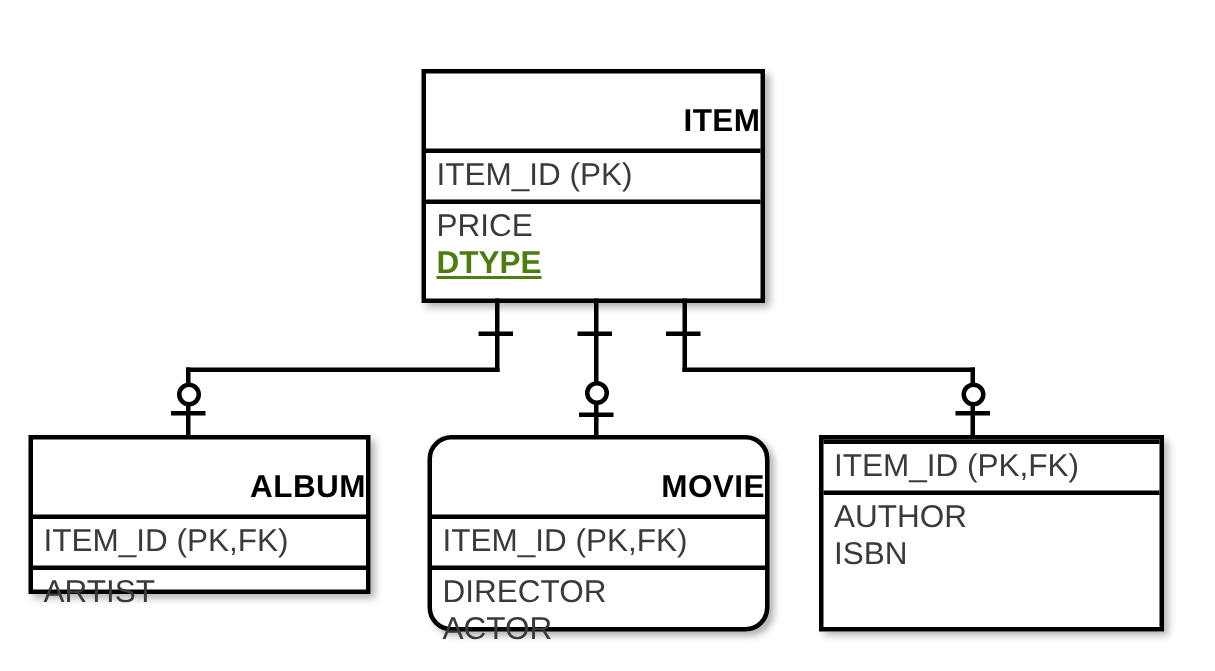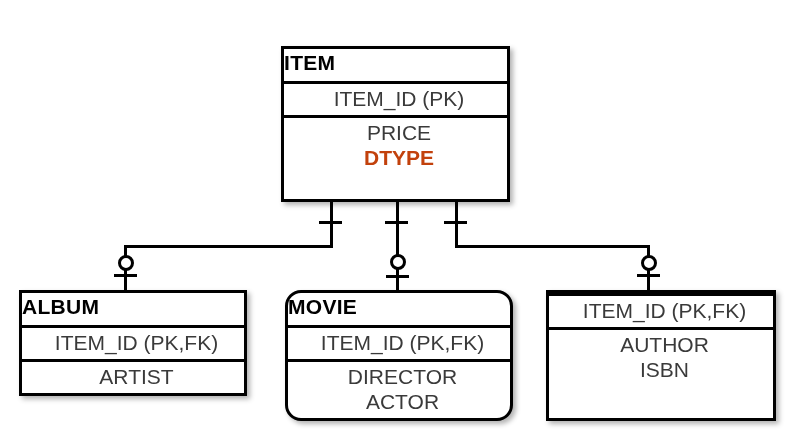--- a/index.html
+++ b/index.html
@@ -20,45 +20,45 @@
 
   
   .entity {
     position: absolute;
     background: #ffffff;
     border: 3px solid #000000;
     box-sizing: border-box;
     box-shadow: 3px 3px 5px rgba(0,0,0,0.30);
   }
   .entity-title {
-    text-align: left;
+    text-align: right;
     font-weight: bold;
     color: #000000;
     font-size: 21px;
     line-height: 1;
-    padding: 3px 0 8px 0;
+    padding: 21px 0 8px 0;
     letter-spacing: 0.3px;
   }
   .divider {
     border-top: 3px solid #000000;
   }
   .attr-group {
     padding: 2px 0 4px 0;
   }
   .attr {
     font-size: 21px;
     line-height: 25px;
     color: #3a3a3a;
     padding-left: 7px;
     white-space: nowrap;
-    text-align: center;
   }
   .attr.bold {
     font-weight: bold;
-    color: #c2410c;
+    color: #4d7c0f;
+    text-decoration: underline;
   }
 
   
   .vline {
     position: absolute;
     width: 3px;
     background: #000000;
   }
   .hline {
     position: absolute;

